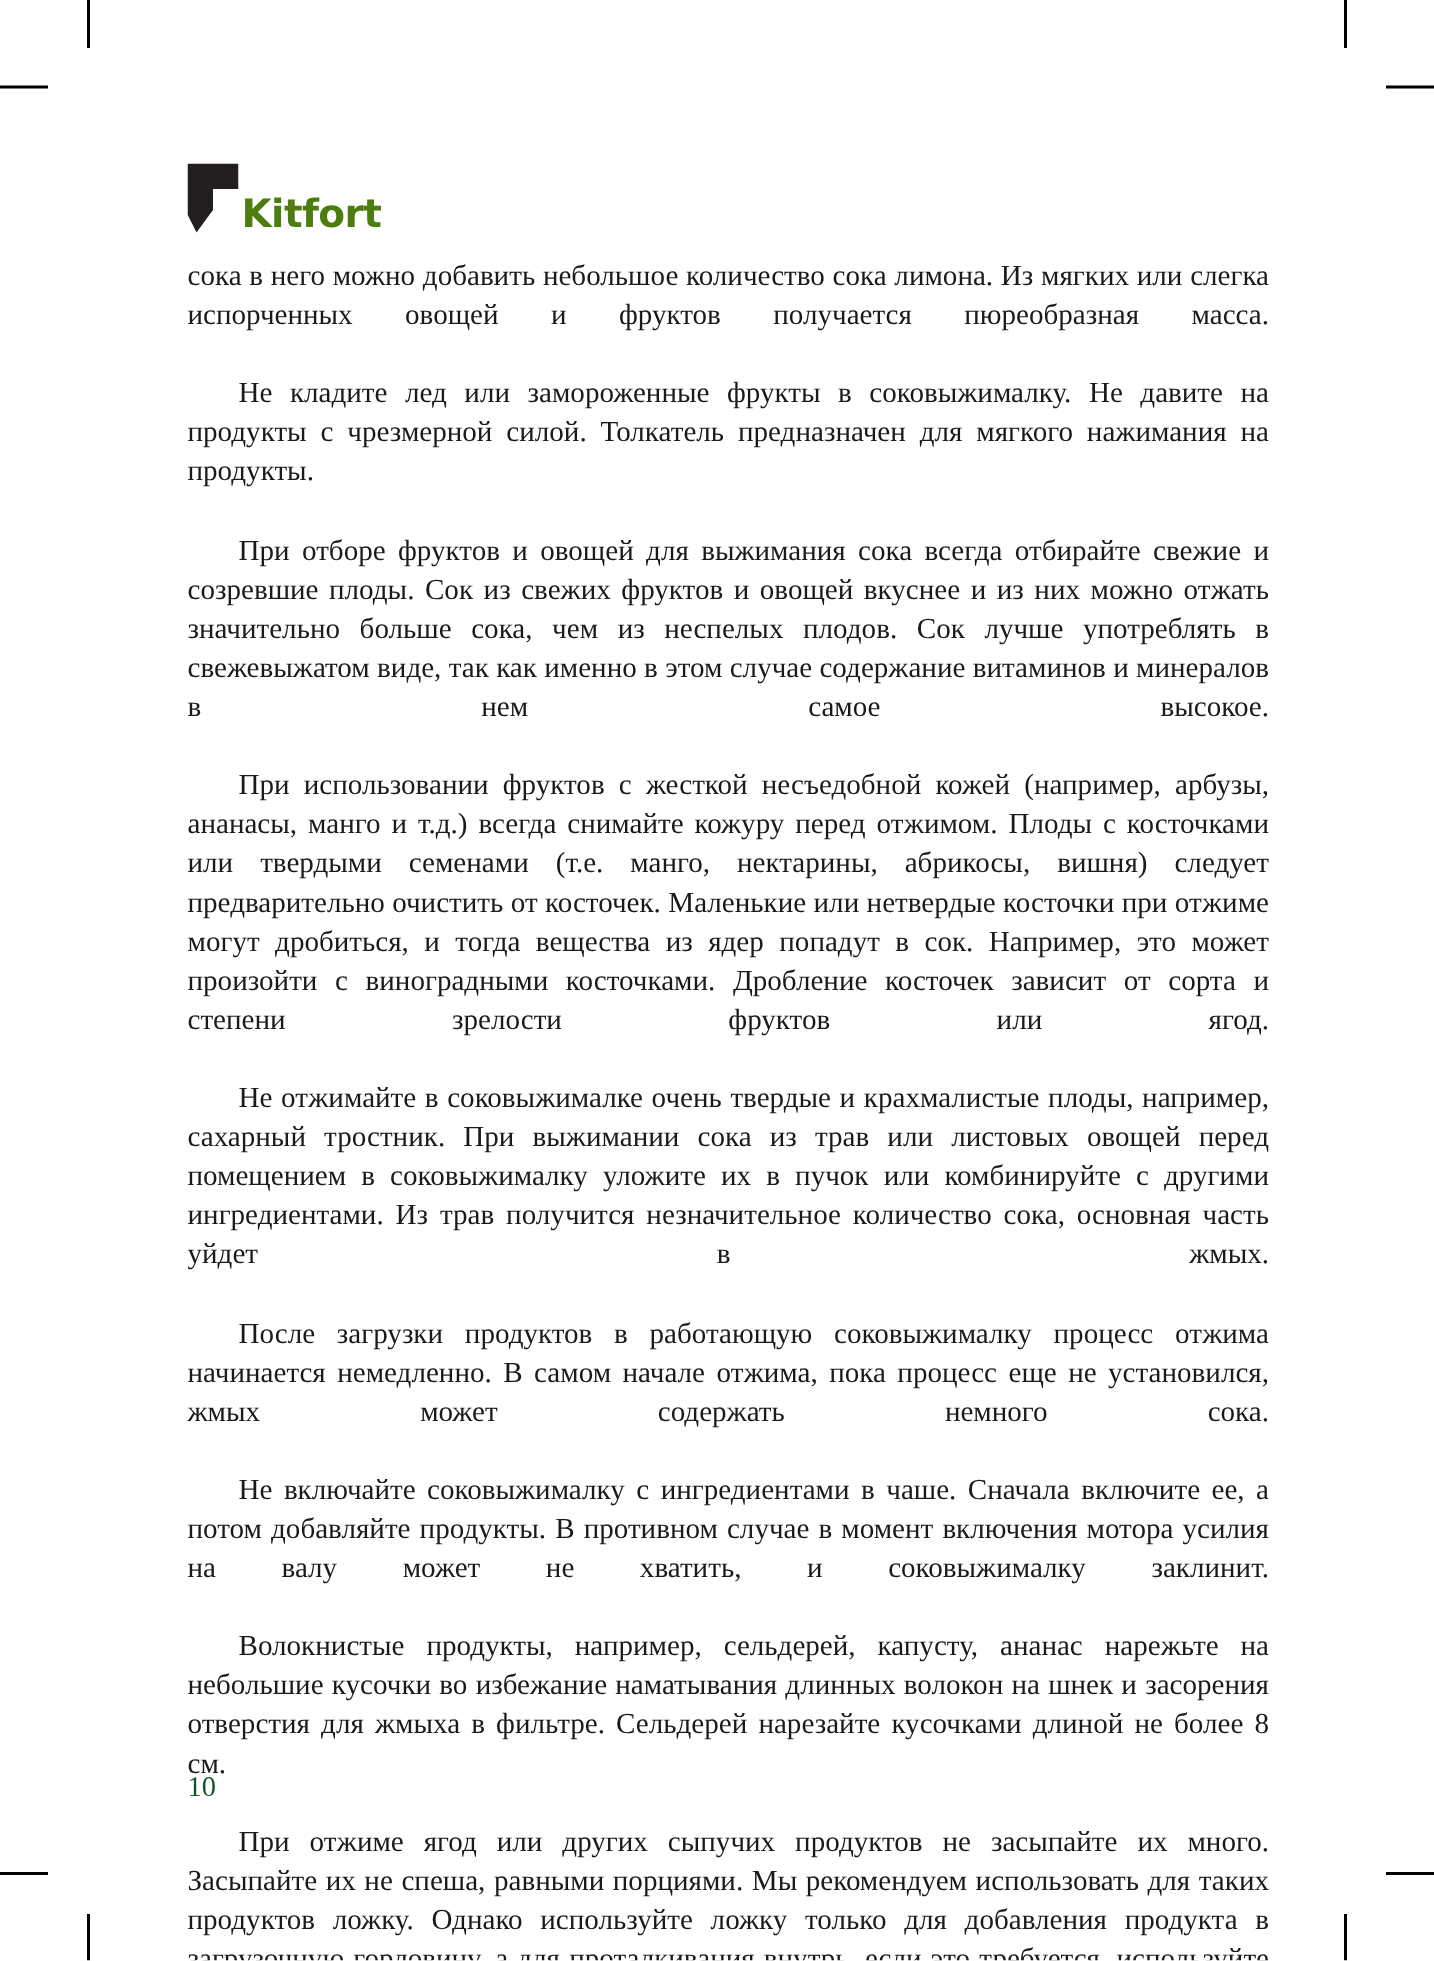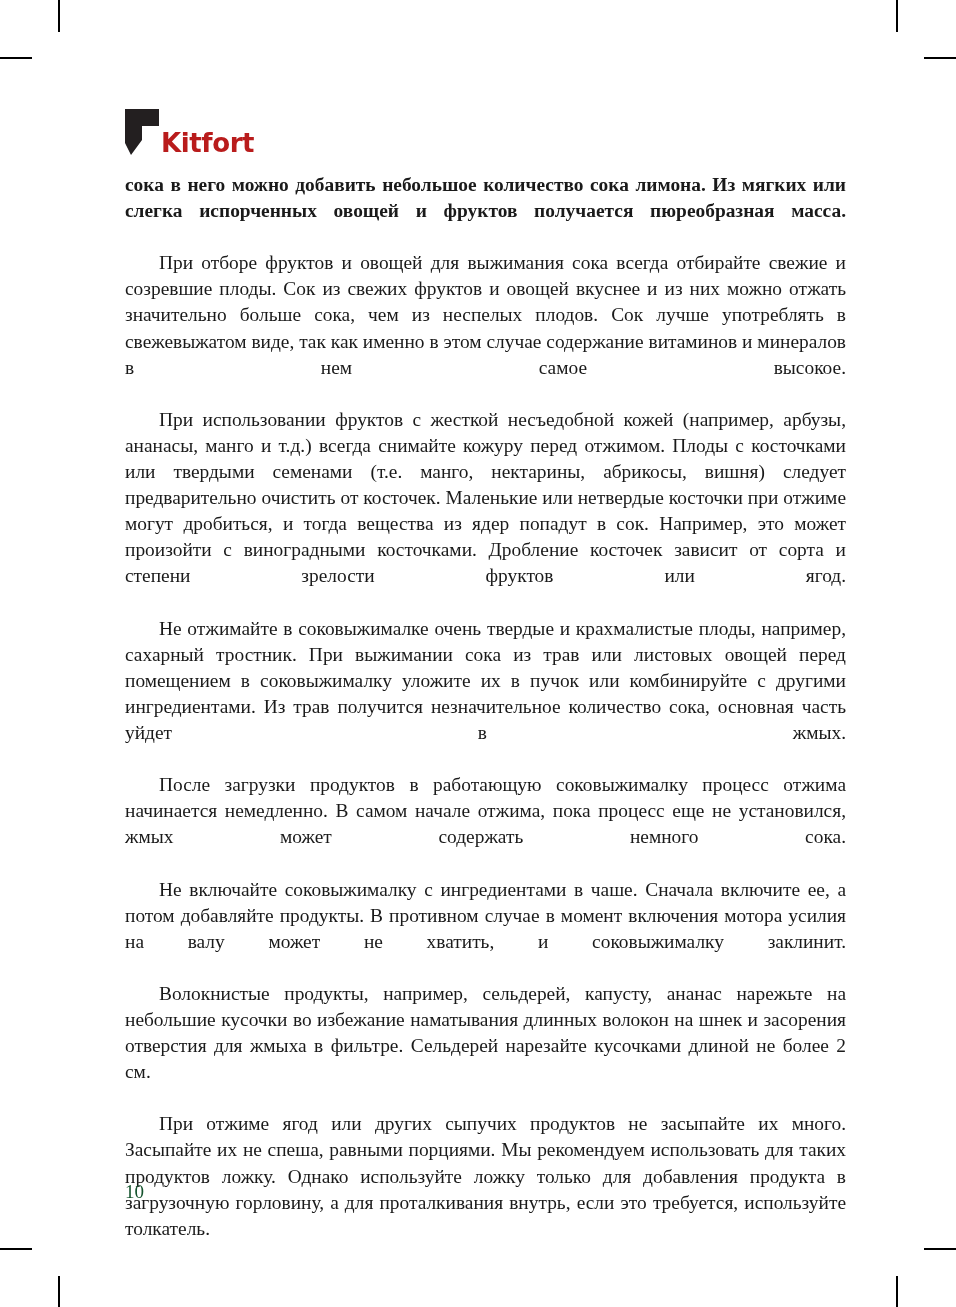--- a/index.html
+++ b/index.html
@@ -49,21 +49,21 @@
     width: 34px;
     height: 50px;
     display: block;
   }
   .brand-name {
     font-family: "DejaVu Sans", "Liberation Sans", sans-serif;
     font-weight: 700;
     font-size: 26px;
     line-height: 1;
     letter-spacing: -0.4px;
-    color: #b91c1c;
+    color: #4d7c0f;
     margin-left: 2px;
     position: relative;
     top: -3px;
   }
 
   
   .content {
     position: absolute;
     left: 125px;
     top: 172px;
@@ -74,21 +74,21 @@
     margin: 0;
     text-align: justify;
     text-justify: inter-word;
     text-indent: 34px;
     font-size: 19.4px;
     line-height: 26.1px;
     hyphens: manual;
     -webkit-hyphens: manual;
     color: #1a1a1a;
   }
-  .para:first-child { text-indent: 0; font-weight: bold; }
+  .para:first-child { text-indent: 0; }
 
   
   .para::after {
     content: "";
     display: inline-block;
     width: 100%;
   }
 
   .folio {
     position: absolute;
@@ -115,25 +115,26 @@
 
   <div class="brand">
     <svg class="brand-mark" viewBox="0 0 34 50" xmlns="http://www.w3.org/2000/svg">
       <path d="M0 0 H34 V17 H17 V31 L6 46 L0 34 Z" fill="#231f20"></path>
     </svg>
     <div class="brand-name">Kitfort</div>
   </div>
 
   <div class="content">
     <p class="para">сока в него можно добавить небольшое количество сока лимона. Из мягких или слегка испорченных овощей и фруктов получается пюреобразная масса.</p>
+    <p class="para">Не кладите лед или замороженные фрукты в соковыжималку. Не давите на продукты с чрезмерной силой. Толкатель предназначен для мягкого нажимания на продукты.</p>
     <p class="para">При отборе фруктов и овощей для выжимания сока всегда отбирайте свежие и созревшие плоды. Сок из свежих фруктов и овощей вкуснее и из них можно отжать значительно больше сока, чем из неспелых плодов. Сок лучше употреблять в свежевыжатом виде, так как именно в этом случае содержание витаминов и минералов в нем самое высокое.</p>
     <p class="para">При использовании фруктов с жесткой несъедобной кожей (например, арбузы, ананасы, манго и т.д.) всегда снимайте кожуру перед отжимом. Плоды с косточками или твердыми семенами (т.е. манго, нектарины, абрикосы, вишня) следует предварительно очистить от косточек. Маленькие или нетвердые косточки при отжиме могут дробиться, и тогда вещества из ядер попадут в сок. Например, это может произойти с виноградными косточками. Дробление косточек зависит от сорта и степени зрелости фруктов или ягод.</p>
     <p class="para">Не отжимайте в соковыжималке очень твердые и крахмалистые плоды, например, сахарный тростник. При выжимании сока из трав или листовых овощей перед помещением в соковыжималку уложите их в пучок или комбинируйте с другими ингредиентами. Из трав получится незначительное количество сока, основная часть уйдет в жмых.</p>
     <p class="para">После загрузки продуктов в работающую соковыжималку процесс отжима начинается немедленно. В самом начале отжима, пока процесс еще не установился, жмых может содержать немного сока.</p>
     <p class="para">Не включайте соковыжималку с ингредиентами в чаше. Сначала включите ее, а потом добавляйте продукты. В противном случае в момент включения мотора усилия на валу может не хватить, и соковыжималку заклинит.</p>
-    <p class="para">Волокнистые продукты, например, сельдерей, капусту, ананас нарежьте на небольшие кусочки во избежание наматывания длинных волокон на шнек и засорения отверстия для жмыха в фильтре. Сельдерей нарезайте кусочками длиной не более 2 см.</p>
+    <p class="para">Волокнистые продукты, например, сельдерей, капусту, ананас нарежьте на небольшие кусочки во избежание наматывания длинных волокон на шнек и засорения отверстия для жмыха в фильтре. Сельдерей нарезайте кусочками длиной не более 8 см.</p>
     <p class="para">При отжиме ягод или других сыпучих продуктов не засыпайте их много. Засыпайте их не спеша, равными порциями. Мы рекомендуем использовать для таких продуктов ложку. Однако используйте ложку только для добавления продукта в загрузочную горловину, а для проталкивания внутрь, если это требуется, используйте толкатель.</p>
 
   </div>
 
   <div class="folio">10</div>
 
 </div>
 
 </body></html>

